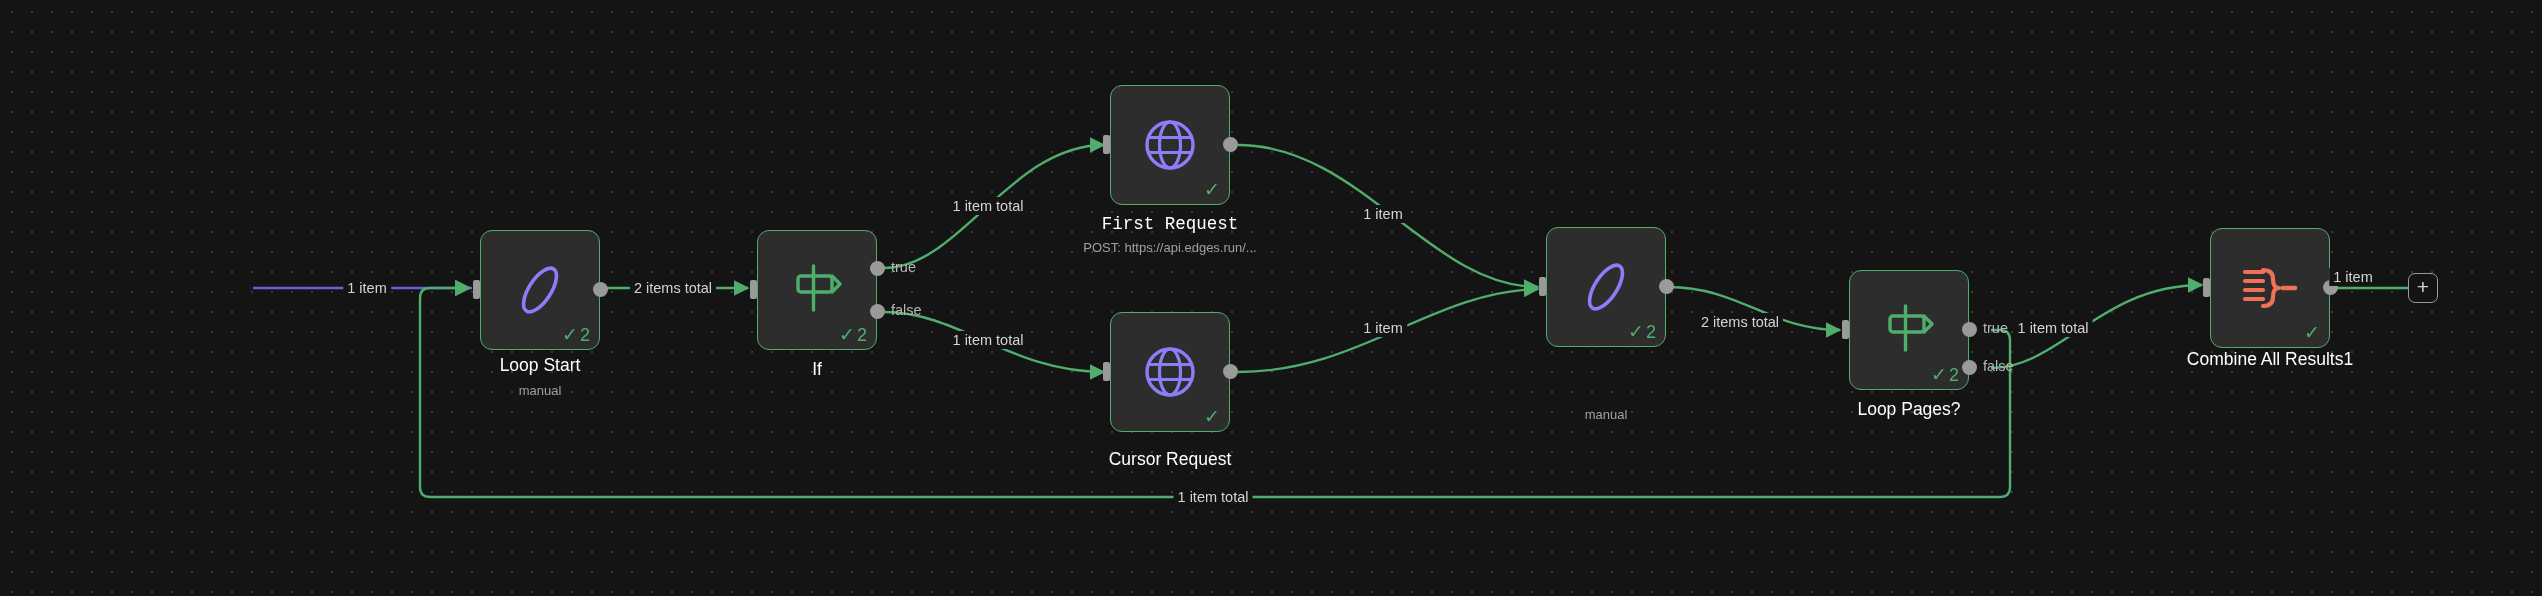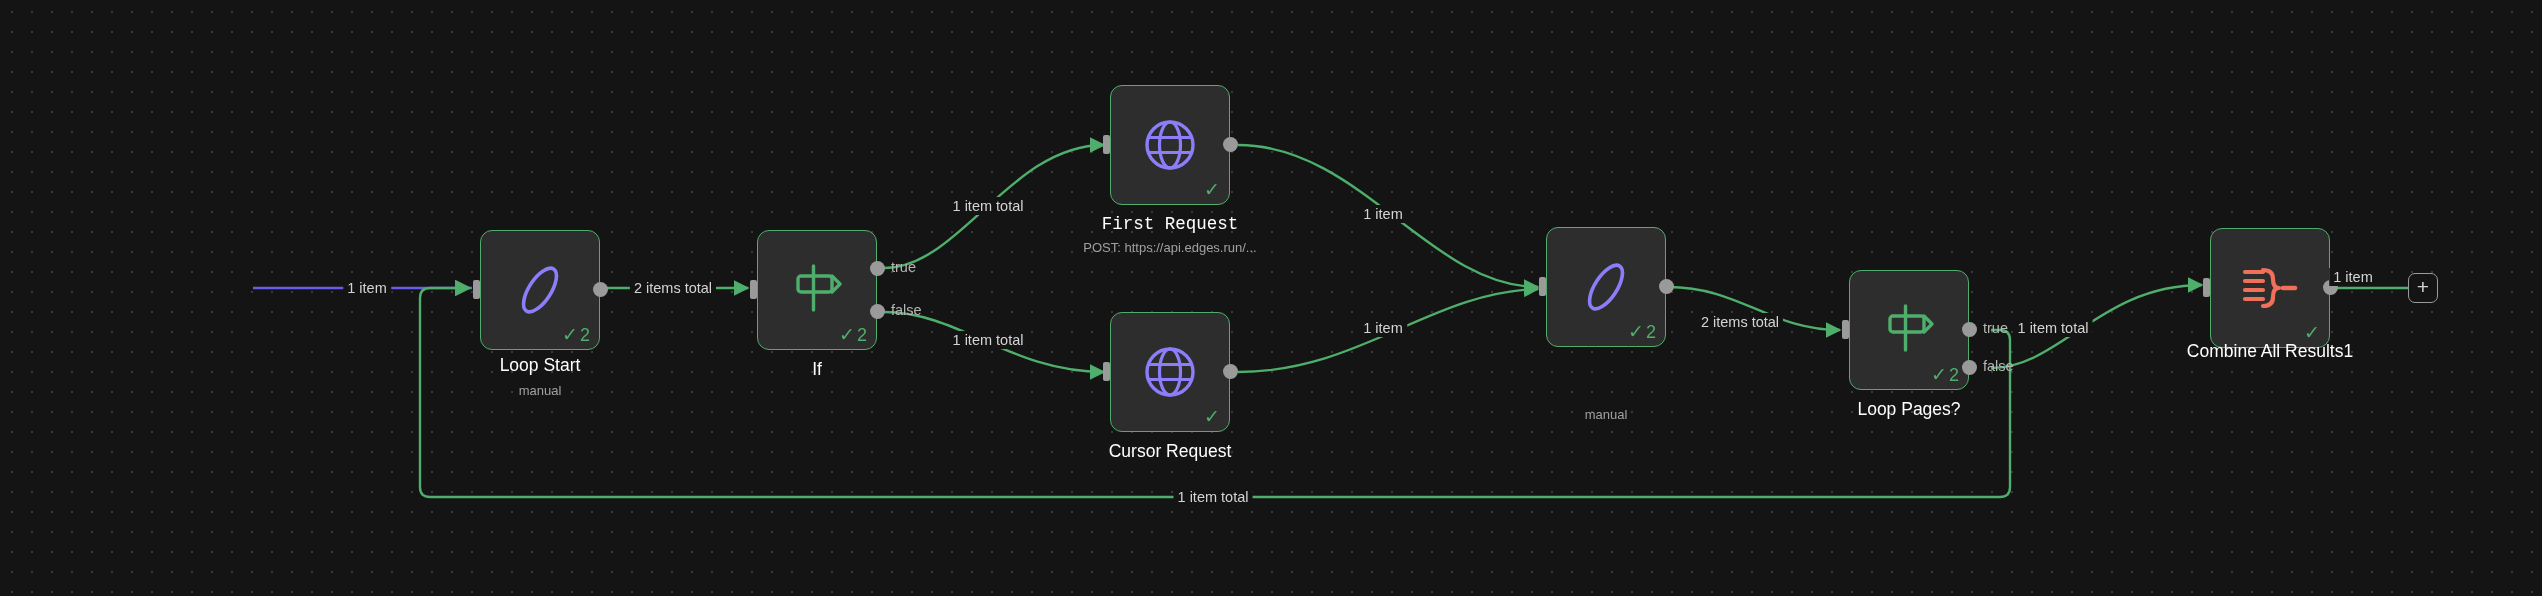--- a/index.html
+++ b/index.html
@@ -238,21 +238,21 @@
         <circle cx="28" cy="28" r="23" fill="none" stroke="#8b7ef8" stroke-width="3.4"></circle>
         <ellipse cx="28" cy="28" rx="10.5" ry="23" fill="none" stroke="#8b7ef8" stroke-width="3.2"></ellipse>
         <path d="M5.5 20.5 H50.5 M5.5 35.5 H50.5" stroke="#8b7ef8" stroke-width="3.2"></path>
       </svg>
       <div class="run-badge">
         <span class="chk">✓</span>
       </div>
     </div>
     <div class="port-in" style="left:-7px;top:50px;"></div>
     <div class="port-out" style="left:113px;top:52px;"></div>
-    <div class="node-label" style="top:128px;">Cursor Request</div>
+    <div class="node-label" style="top:136px;">Cursor Request</div>
   </div>
 
   <div style="position:absolute;left:1546px;top:227px;width:120px;height:120px;">
     <div class="node">
       <svg class="node-icon" width="56" height="62" viewBox="0 0 56 62">
         <ellipse cx="28" cy="31" rx="11" ry="25" transform="rotate(33 28 31)" fill="none" stroke="#8b7ef8" stroke-width="3.6"></ellipse>
       </svg>
       <div class="run-badge">
         <span class="chk">✓</span>
         <span>2</span>
@@ -294,21 +294,21 @@
         </g>
         <path d="M22 6 q10 0 10 9 q0 9 6 9 q-6 0 -6 9 q0 9 -10 9" fill="none" stroke="#f0705a" stroke-width="4.2" stroke-linecap="round" stroke-linejoin="round"></path>
         <path d="M42 24 H54" stroke="#f0705a" stroke-width="4.6" stroke-linecap="round"></path>
       </svg>
       <div class="run-badge">
         <span class="chk">✓</span>
       </div>
     </div>
     <div class="port-in" style="left:-7px;top:50px;"></div>
     <div class="port-out" style="left:113px;top:52px;"></div>
-    <div class="node-label" style="top:112px;">Combine All Results1</div>
+    <div class="node-label" style="top:120px;">Combine All Results1</div>
   </div>
 
   <div class="add-button" style="left:2408px;top:273px;">+</div>
 
   <div class="edge-label" style="left:367px;top:288px;">1 item</div>
 
   <div class="edge-label" style="left:673px;top:288px;">2 items total</div>
 
   <div class="edge-label" style="left:988px;top:206px;">1 item total</div>
 

